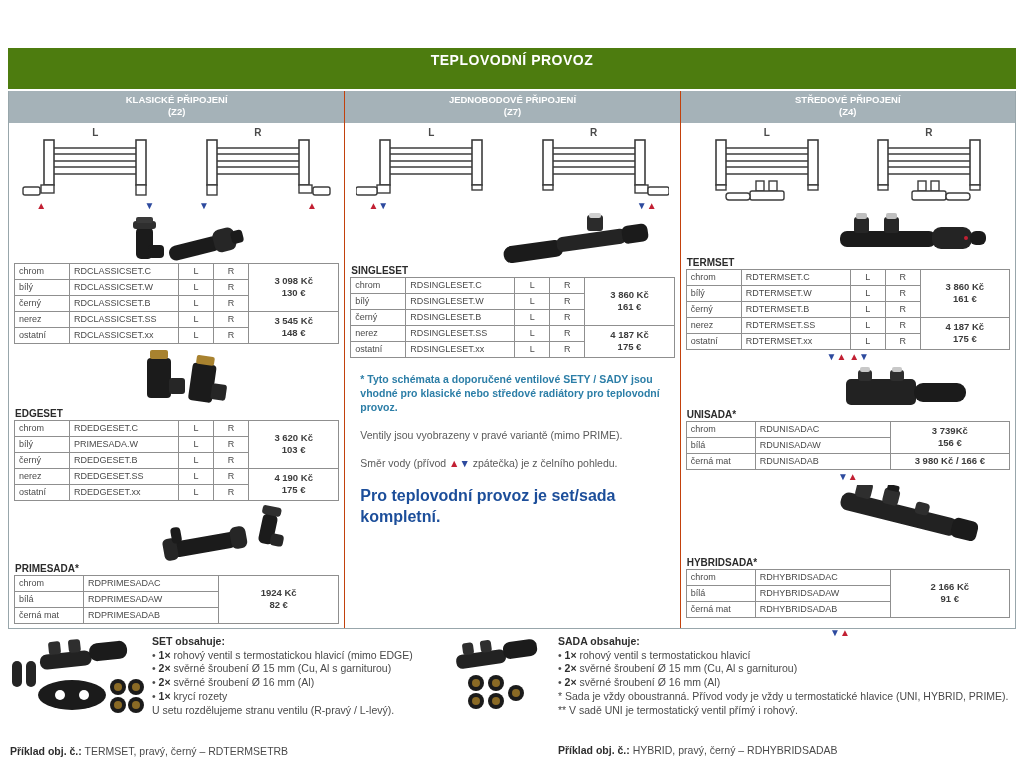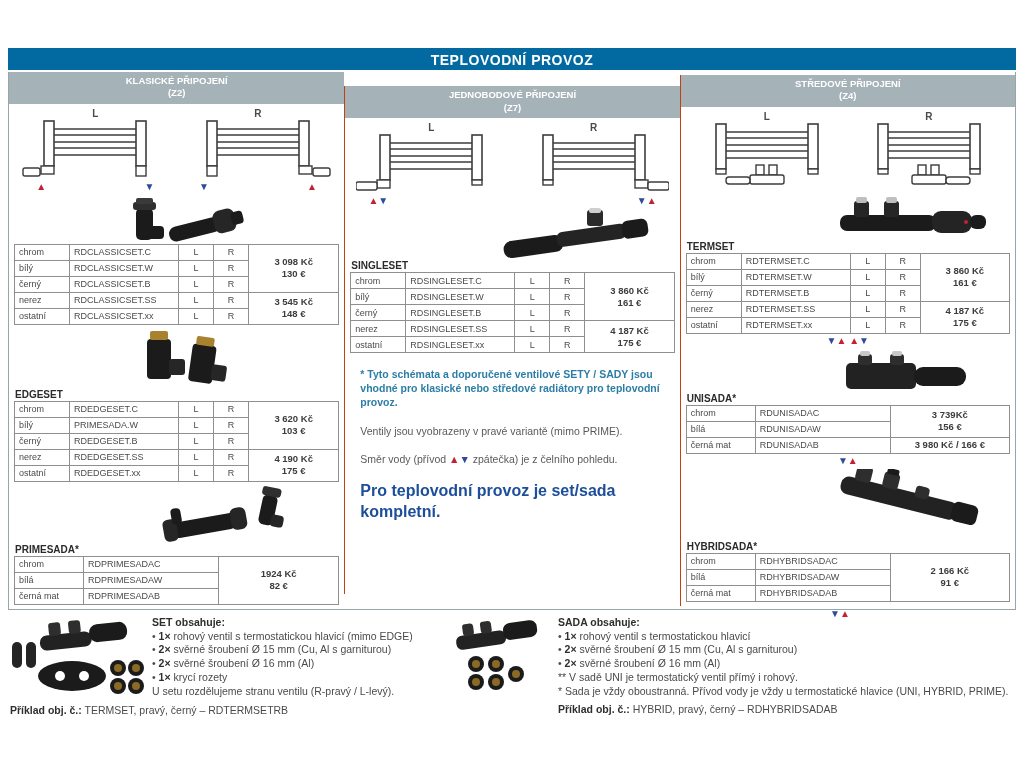--- a/index.html
+++ b/index.html
@@ -1,20 +1,20 @@
 <!DOCTYPE html>
 <html><head>
 <meta charset="utf-8">
 <style>
   html,body{margin:0;padding:0;background:#fff;width:1024px;height:768px;overflow:hidden;
     font-family:"Liberation Sans",sans-serif;color:#3d3d3d;-webkit-font-smoothing:antialiased;}
   .page{position:absolute;left:8px;top:48px;width:1008px;}
-  .main-header{background:#0369a1;color:#fff;text-align:center;font-weight:bold;
-    font-size:14px;letter-spacing:.5px;padding:4px 0 2px;}
-  .columns{display:flex;margin-top:2px;border:1px solid #98a6ab;border-top:none;box-sizing:border-box;align-items:center;}
+  .main-header{background:#4d7c0f;color:#fff;text-align:center;font-weight:bold;
+    font-size:14px;letter-spacing:.5px;padding:4px 0 21px;}
+  .columns{display:flex;margin-top:2px;border:1px solid #98a6ab;border-top:none;box-sizing:border-box;}
   .col{width:336px;box-sizing:border-box;display:flex;flex-direction:column;min-height:508px;}
   .col + .col{border-left:1px solid #c2410c;}
   .col-header{background:#a5b2b8;color:#fff;font-weight:bold;text-align:center;
     font-size:9.5px;line-height:1.3;padding:3px 0 4px;}
   .col-body{padding:2px 5px 4px;flex:1;display:flex;flex-direction:column;}
   .diagram-row{display:flex;justify-content:space-around;margin-top:2px;}
   .diagram{width:158px;text-align:center;}
   .diag-label{font-size:10px;font-weight:bold;color:#4a4a4a;}
   .arrow-row{display:flex;font-size:10px;line-height:10px;margin-top:-2px;}
   .ar-up{color:#c22033;} .ar-dn{color:#2d4a9e;}
@@ -32,21 +32,21 @@
   .note2,.note3{color:#5a5a5a;margin-bottom:14px;}
   .note4{color:#1c4e9a;font-weight:bold;font-size:16px;margin-top:4px;}
   .footer{display:flex;margin-top:4px;}
   .footer-left{width:432px;padding-left:2px;}
   .footer-right{flex:1;position:relative;padding-left:6px;}
   .f-row{display:flex;}
   .f-text{font-size:10.5px;line-height:1.32;color:#4a4a4a;padding-top:2px;}
   .f-head{font-weight:bold;color:#2e2e2e;}
   .bullet::before{content:"• ";color:#4a4a4a;}
   .bq{font-weight:bold;color:#2e2e2e;}
-  .example{font-size:10.5px;margin-top:4px;color:#4a4a4a;}
+  .example{font-size:10.5px;margin-top:26px;color:#4a4a4a;}
   .example b{color:#2e2e2e;}
   .fr-arrows{position:absolute;top:-6px;left:388px;font-size:10px;}
   svg{display:block;}
   .rad-svg{margin:1px auto 0;}
 </style>
 </head>
 <body>
 
 <svg width="0" height="0" style="position:absolute">
   <defs>
@@ -632,22 +632,22 @@
               <circle cx="68" cy="60" r="8"></circle>
                 <circle cx="68" cy="60" r="4" fill="#8a6a25"></circle>
             </g>
           </g>
         </svg>
         <div class="f-text">
           <div class="f-head">SADA obsahuje:</div>
           <div class="bullet"><span class="bq">1×</span><span> rohový ventil s termostatickou hlavicí</span></div>
           <div class="bullet"><span class="bq">2×</span><span> svěrné šroubení Ø 15 mm (Cu, Al s garniturou)</span></div>
           <div class="bullet"><span class="bq">2×</span><span> svěrné šroubení Ø 16 mm (Al)</span></div>
+          <div>* Sada je vždy oboustranná. Přívod vody je vždy u termostatické hlavice (UNI, HYBRID, PRIME).</div>
           <div>** V sadě UNI je termostatický ventil přímý i rohový.</div>
-          <div>* Sada je vždy oboustranná. Přívod vody je vždy u termostatické hlavice (UNI, HYBRID, PRIME).</div>
           <div class="example">
             <b>Příklad obj. č.:</b><span> HYBRID, pravý, černý – RDHYBRIDSADAB</span>
           </div>
         </div>
       </div>
     </div>
 
   </div>
 </div>
 

